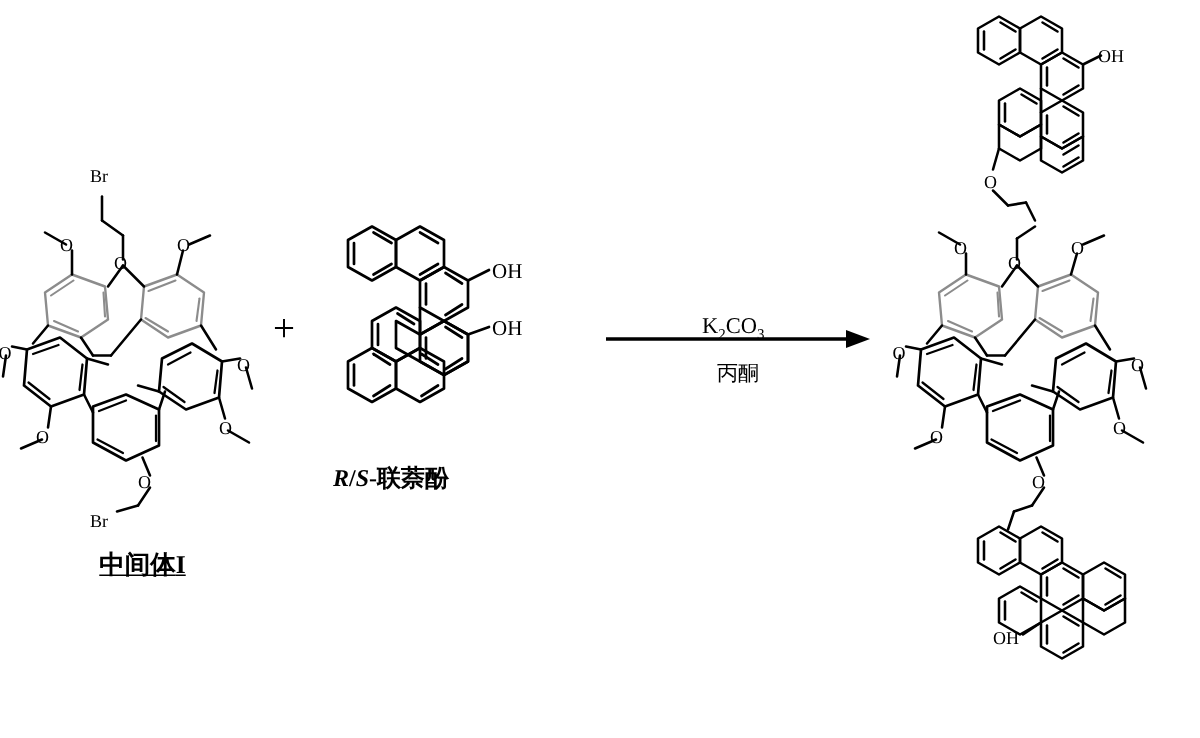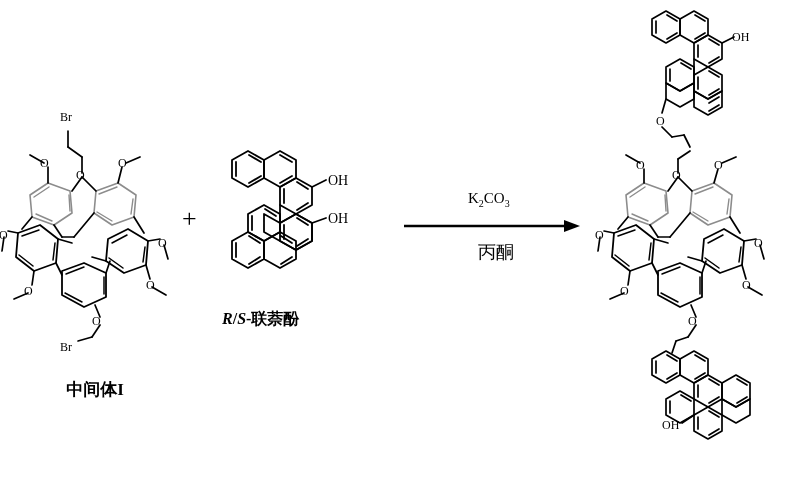--- a/index.html
+++ b/index.html
@@ -44,27 +44,28 @@
     position: absolute;
     font-size: 26px;
     font-family: "Liberation Serif", serif;
     color: #000;
   }
   .reagent-top {
     position: absolute;
     font-size: 15px;
     font-family: "Liberation Serif", serif;
     white-space: nowrap;
+    margin-top: 20px;
   }
   .reagent-top sub {
     font-size: 10px;
   }
   .reagent-bottom {
     position: absolute;
-    font-size: 18px;
+    font-size: 14px;
     font-family: Liberation Serif, serif;
     white-space: nowrap;
   }
   .binaphthol-label {
     position: absolute;
     font-size: 16px;
     font-weight: bold;
     white-space: nowrap;
   }
   .binaphthol-label .ital {
@@ -154,21 +155,21 @@
         <text x="-1" y="144">O</text>
         <text x="158" y="152">O</text>
         <text x="24" y="200">O</text>
         <text x="146" y="194">O</text>
         <text x="92" y="230">O</text>
         <text x="60" y="256">Br</text>
       </g>
     </svg>
   </div>
 
-  <div class="label label-cn" style="left:25px; top:378px; width:140px;">
+  <div class="label label-cn" style="left:25px; top:365px; width:140px;text-decoration:underline;">
     <span>中间体</span><span class="roman">I</span>
   </div>
 
   <div class="plus-sign" style="left:182px; top:204px;">+</div>
 
   <div class="struct" style="left:218px; top:150px; width:160px; height:135px;">
     <svg width="160" height="135" viewBox="0 0 160 135">
       <g fill="none" stroke="#000" stroke-width="1.8" stroke-linecap="round" stroke-linejoin="round">
 
         <polygon points="14,28 14,10 30,1 46,10 46,28 30,37"></polygon>

